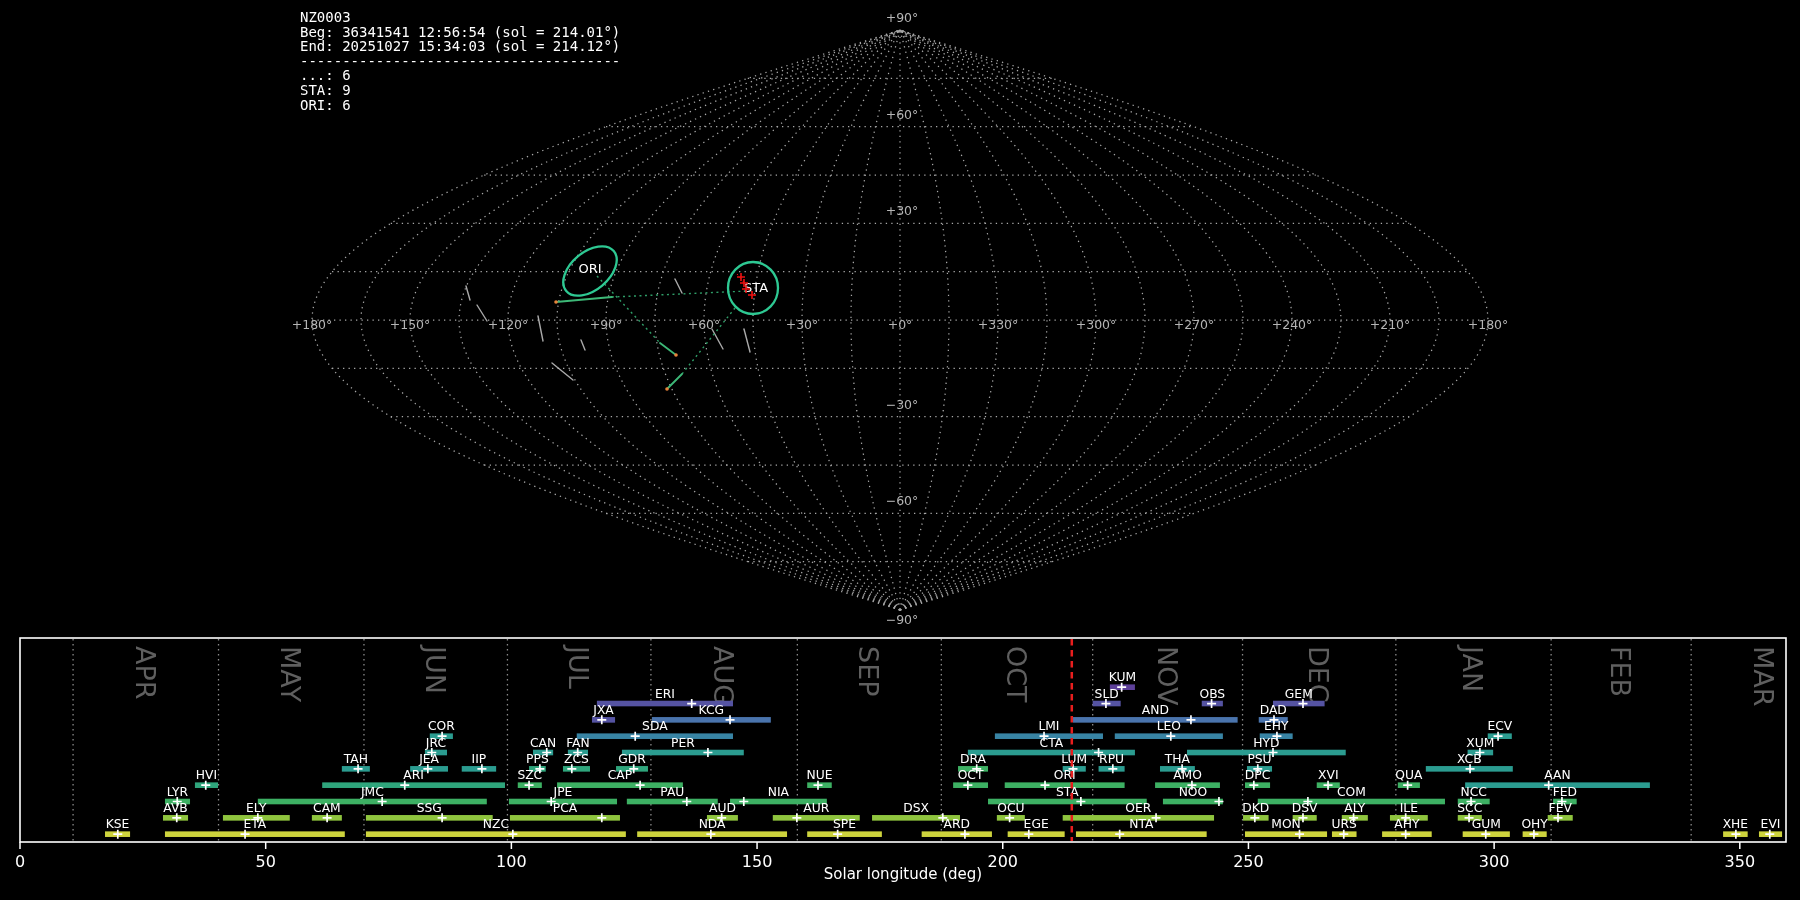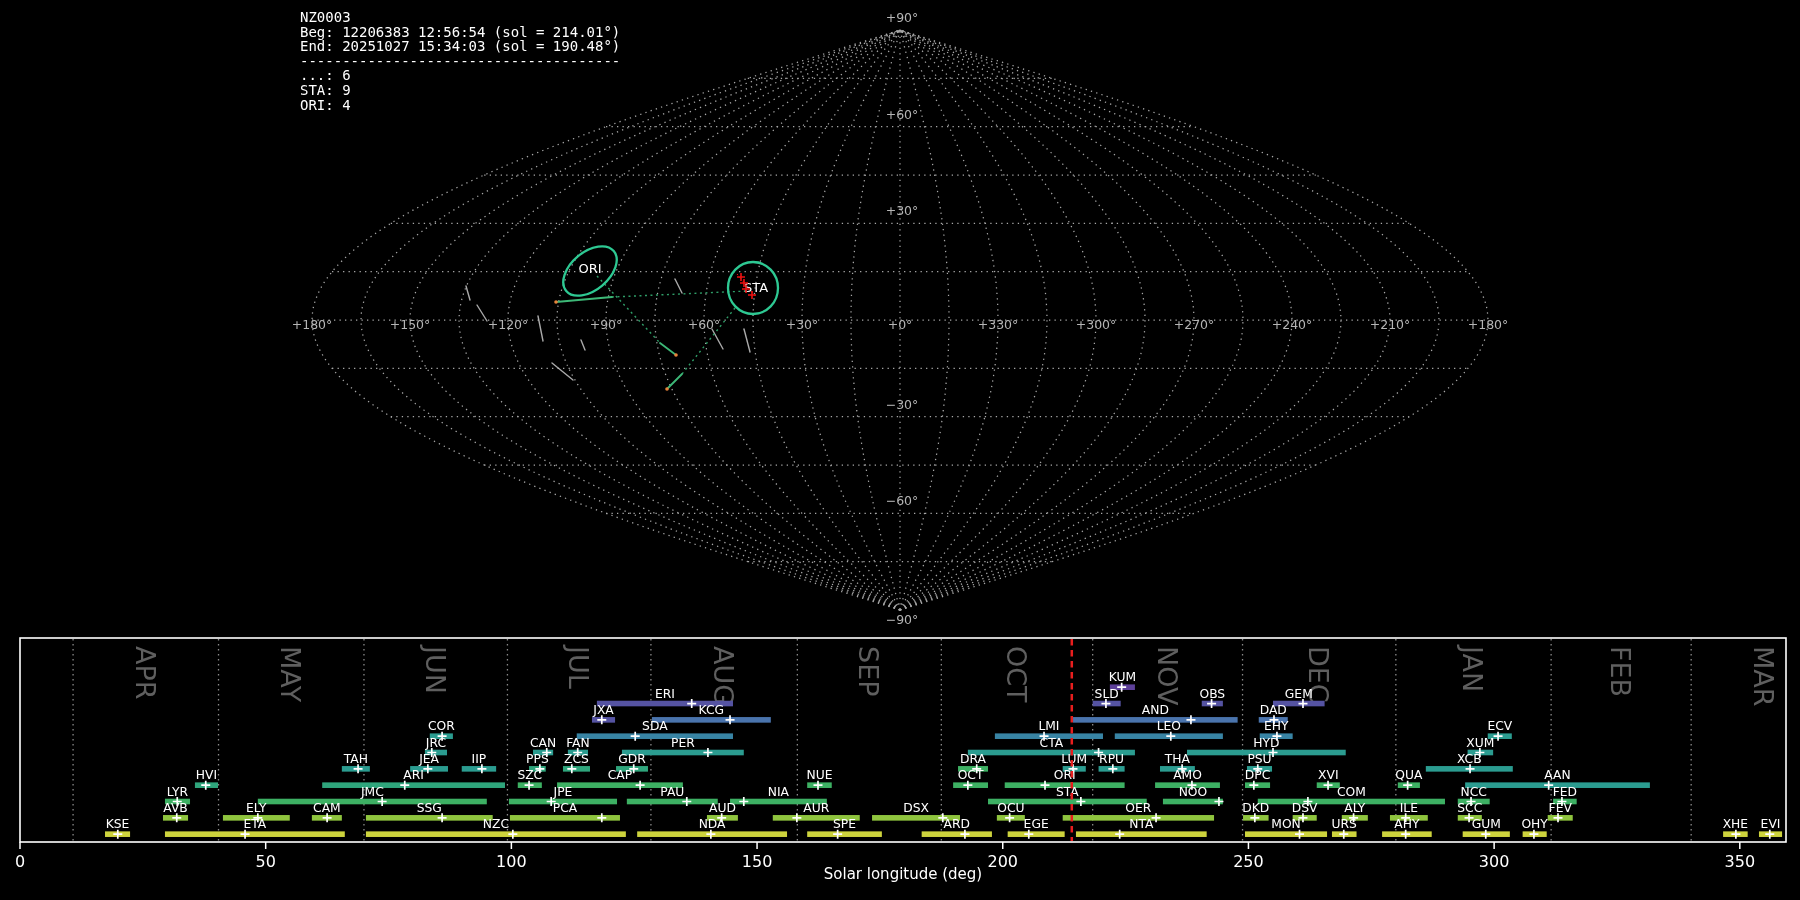--- a/index.html
+++ b/index.html
@@ -399,14 +399,14 @@
         <line x1="1248.436282693378" y1="842" x2="1248.436282693378" y2="849" stroke="#ffffff" stroke-width="1.5"></line>
         <text x="1248.436282693378" y="867" text-anchor="middle" fill="#ffffff" font-size="16px" font-family="&quot;DejaVu Sans&quot;,sans-serif">250</text>
         <line x1="1494.1235392320534" y1="842" x2="1494.1235392320534" y2="849" stroke="#ffffff" stroke-width="1.5"></line>
         <text x="1494.1235392320534" y="867" text-anchor="middle" fill="#ffffff" font-size="16px" font-family="&quot;DejaVu Sans&quot;,sans-serif">300</text>
         <line x1="1739.810795770729" y1="842" x2="1739.810795770729" y2="849" stroke="#ffffff" stroke-width="1.5"></line>
         <text x="1739.810795770729" y="867" text-anchor="middle" fill="#ffffff" font-size="16px" font-family="&quot;DejaVu Sans&quot;,sans-serif">350</text>
         <text x="903" y="878.5" text-anchor="middle" fill="#ffffff" font-size="15px" font-family="&quot;DejaVu Sans&quot;,sans-serif">Solar longitude (deg)</text>
       </g>
   </svg>
 
-  <pre id="info"><span>NZ0003</span><span>Beg: 12206383 12:56:54 (sol = 214.01°)</span><span>End: 20251027 15:34:03 (sol = 190.48°)</span><span>--------------------------------------</span><span>...: 6</span><span>STA: 9</span><span>ORI: 4</span></pre>
+  <pre id="info"><span>NZ0003</span><span>Beg: 36341541 12:56:54 (sol = 214.01°)</span><span>End: 20251027 15:34:03 (sol = 214.12°)</span><span>--------------------------------------</span><span>...: 6</span><span>STA: 9</span><span>ORI: 6</span></pre>
 </div>
 
 </body></html>

